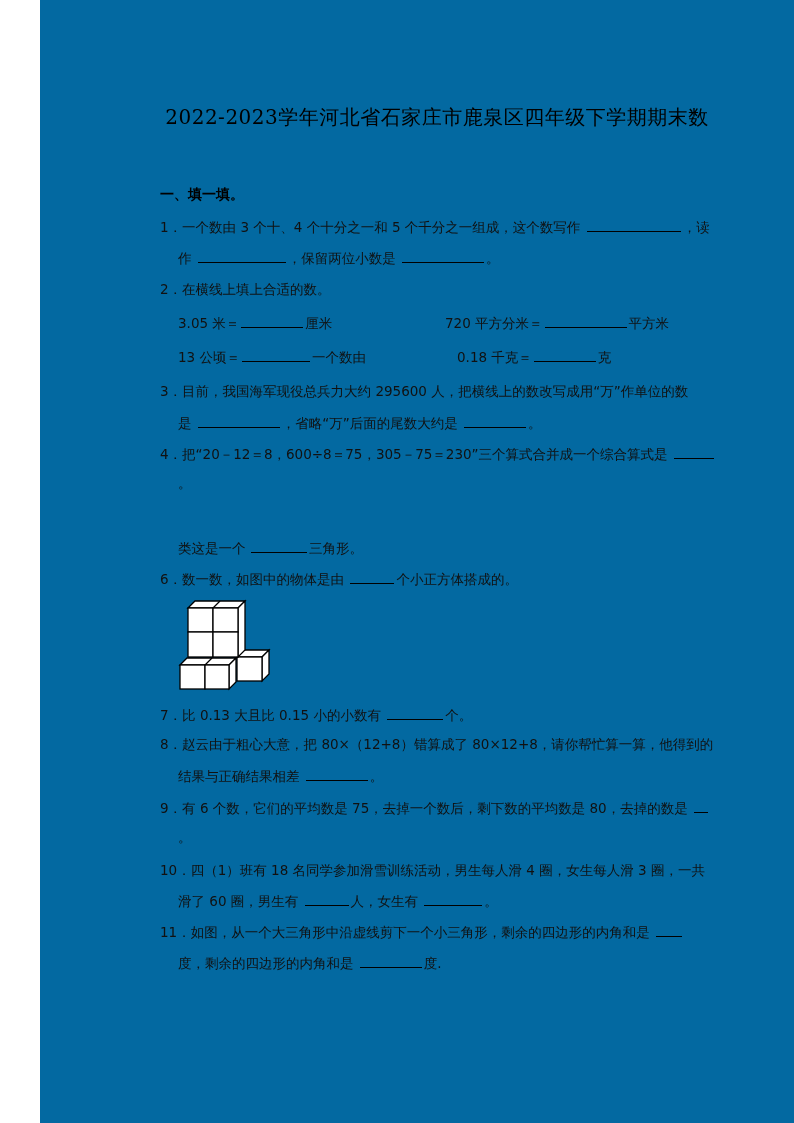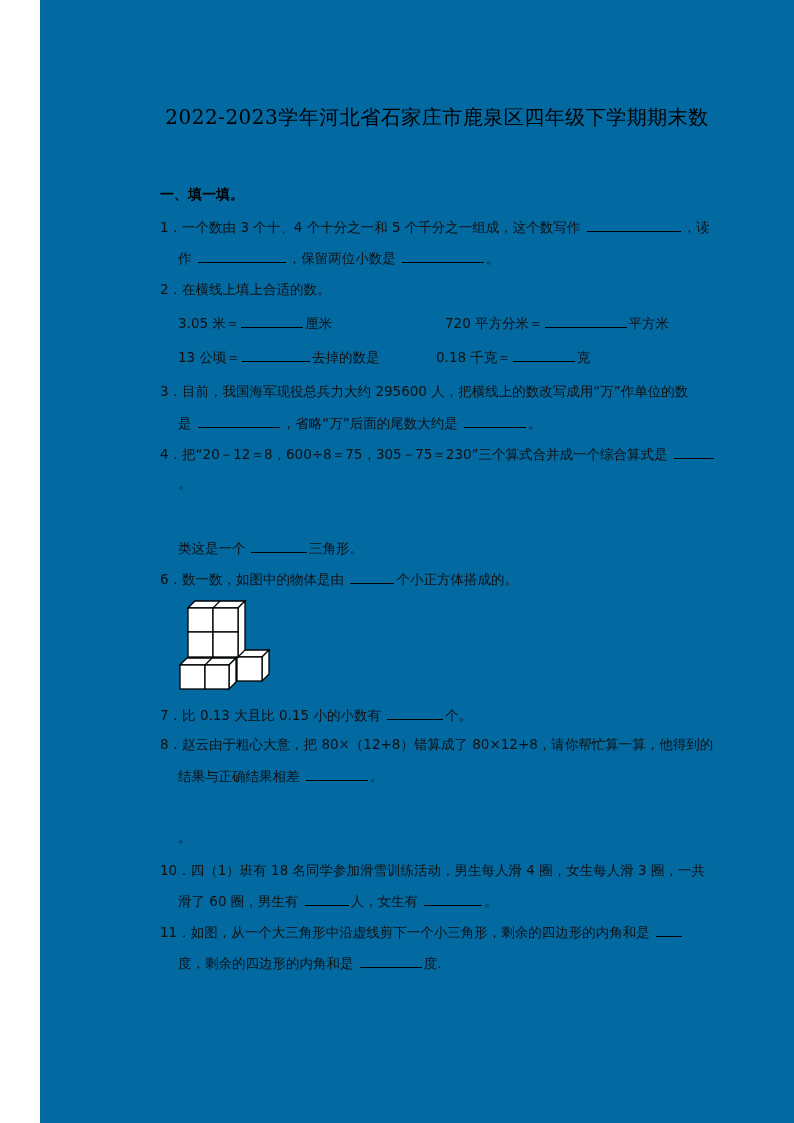--- a/index.html
+++ b/index.html
@@ -37,23 +37,23 @@
   <div class="line" style="top:280px;">
     <span>2．</span><span>在横线上填上合适的数。</span>
   </div>
   <div class="line" style="top:313px; left:138px;">
     <span>3.05 米＝</span><span class="blank" style="width:62px;"></span><span>厘米</span>
   </div>
   <div class="line" style="top:313px; left:405px;">
     <span>720 平方分米＝</span><span class="blank" style="width:82px;"></span><span>平方米</span>
   </div>
   <div class="line" style="top:347px; left:138px;">
-    <span>13 公顷＝</span><span class="blank" style="width:68px;"></span><span>去掉的数是</span>
+    <span>13 公顷＝</span><span class="blank" style="width:68px;"></span><span>一个数由</span>
   </div>
-  <div class="line" style="top:347px; left:396px;">
+  <div class="line" style="top:347px; left:417px;">
     <span>0.18 千克＝</span><span class="blank" style="width:62px;"></span><span>克</span>
   </div>
 
   <div class="line" style="top:382px;">
     <span>3．</span><span>目前，我国海军现役总兵力大约 295600 人，把横线上的数改写成用“万”作单位的数</span>
   </div>
   <div class="line cont" style="top:413px;">
     <span>是</span>
     <span class="blank" style="width:82px;"></span><span>，省略“万”后面的尾数大约是</span>
     <span class="blank" style="width:62px;"></span><span>。</span>
@@ -106,20 +106,24 @@
   </div>
 
   <div class="line" style="top:735px;">
     <span>8．</span><span>赵云由于粗心大意，把 80×（12+8）错算成了 80×12+8，请你帮忙算一算，他得到的</span>
   </div>
   <div class="line cont" style="top:766px;">
     <span>结果与正确结果相差</span>
     <span class="blank" style="width:62px;"></span><span>。</span>
   </div>
 
+  <div class="line" style="top:798px;">
+    <span>9．</span><span>有 6 个数，它们的平均数是 75，去掉一个数后，剩下数的平均数是 80，去掉的数是</span>
+    <span class="blank" style="width:14px;"></span>
+  </div>
   <div class="line cont" style="top:828px;">
     <span>。</span>
   </div>
 
   <div class="line" style="top:861px;">
     <span>10．</span><span>四（1）班有 18 名同学参加滑雪训练活动，男生每人滑 4 圈，女生每人滑 3 圈，一共</span>
   </div>
   <div class="line cont" style="top:891px;">
     <span>滑了 60 圈，男生有</span>
     <span class="blank" style="width:44px;"></span><span>人，女生有</span>

